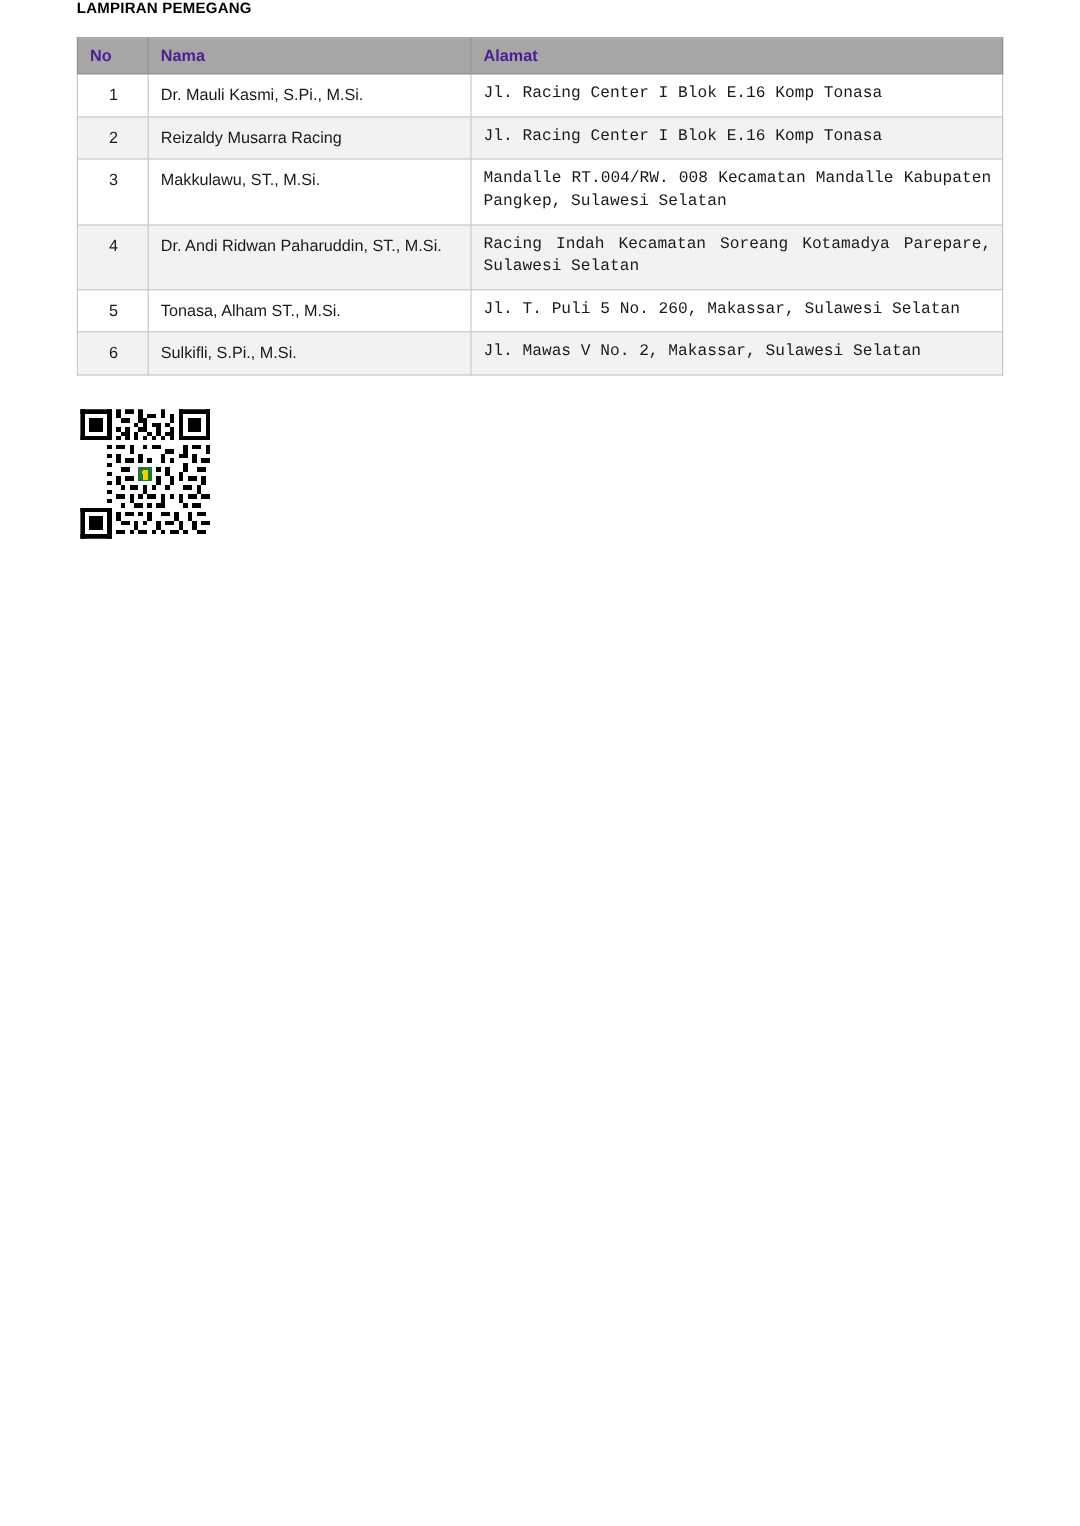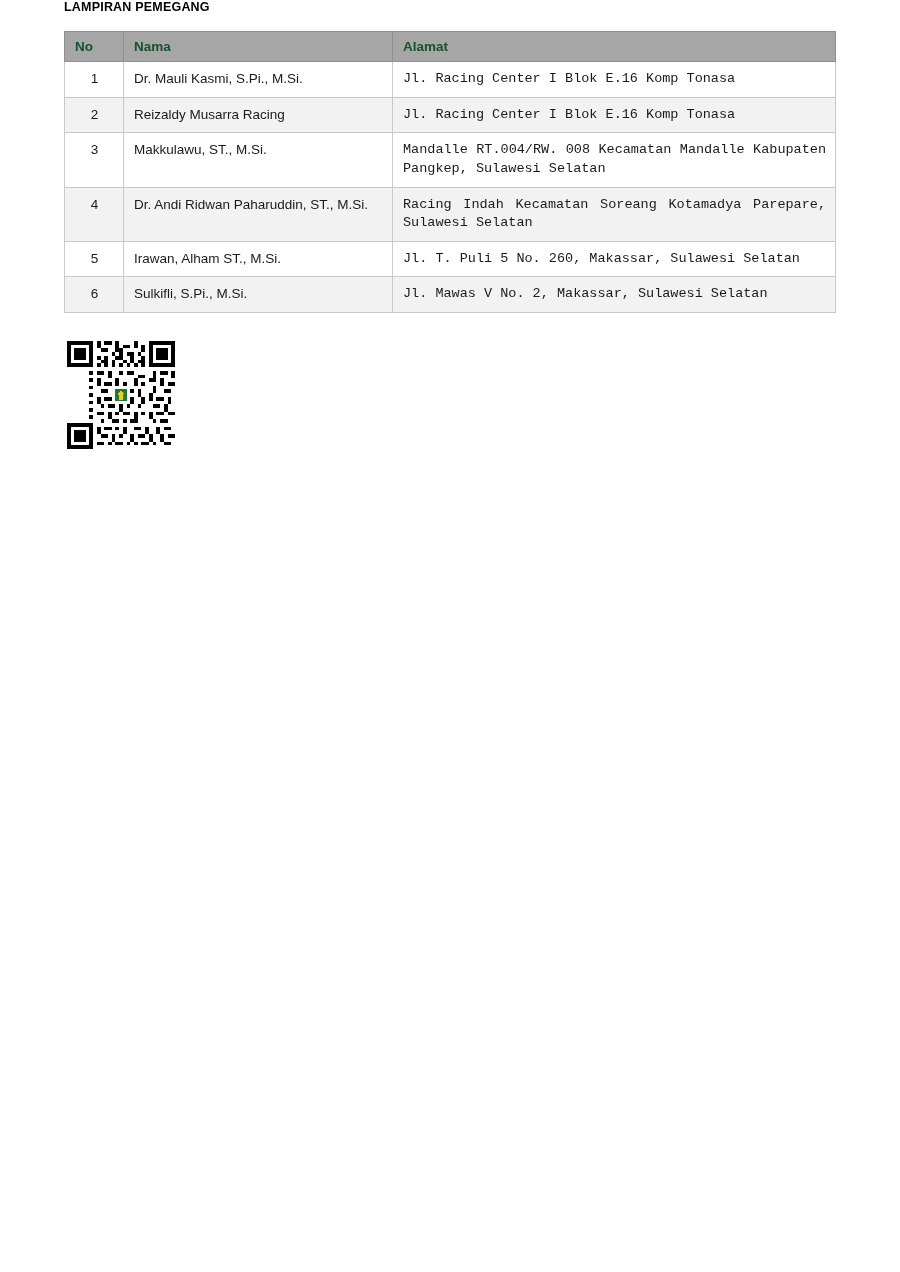--- a/index.html
+++ b/index.html
@@ -38,21 +38,21 @@
     width: 772px;
   }
   table.holders {
     border-collapse: collapse;
     width: 772px;
     table-layout: fixed;
     font-size: 13.5px;
   }
   table.holders th {
     background: #a6a6a6;
-    color: #14532d;
+    color: #4c1d95;
     font-weight: bold;
     text-align: left;
     padding: 7px 8px 7px 10px;
     border: 1px solid #8f8f8f;
     font-size: 13.5px;
   }
   table.holders td {
     border: 1px solid #c8c8c8;
     padding: 8px 9px 8px 10px;
     vertical-align: top;
@@ -122,21 +122,21 @@
           <td class="col-name">Makkulawu, ST., M.Si.</td>
           <td class="col-addr">Mandalle RT.004/RW. 008 Kecamatan Mandalle Kabupaten Pangkep, Sulawesi Selatan</td>
         </tr>
         <tr class="even">
           <td class="col-no">4</td>
           <td class="col-name">Dr. Andi Ridwan Paharuddin, ST., M.Si.</td>
           <td class="col-addr">Racing Indah Kecamatan Soreang Kotamadya Parepare, Sulawesi Selatan</td>
         </tr>
         <tr class="odd">
           <td class="col-no">5</td>
-          <td class="col-name">Irawan, Alham ST., M.Si.</td>
+          <td class="col-name">Tonasa, Alham ST., M.Si.</td>
           <td class="col-addr">Jl. T. Puli 5 No. 260, Makassar, Sulawesi Selatan</td>
         </tr>
         <tr class="even">
           <td class="col-no">6</td>
           <td class="col-name">Sulkifli, S.Pi., M.Si.</td>
           <td class="col-addr">Jl. Mawas V No. 2, Makassar, Sulawesi Selatan</td>
         </tr>
       </tbody>
     </table>
   </div>

